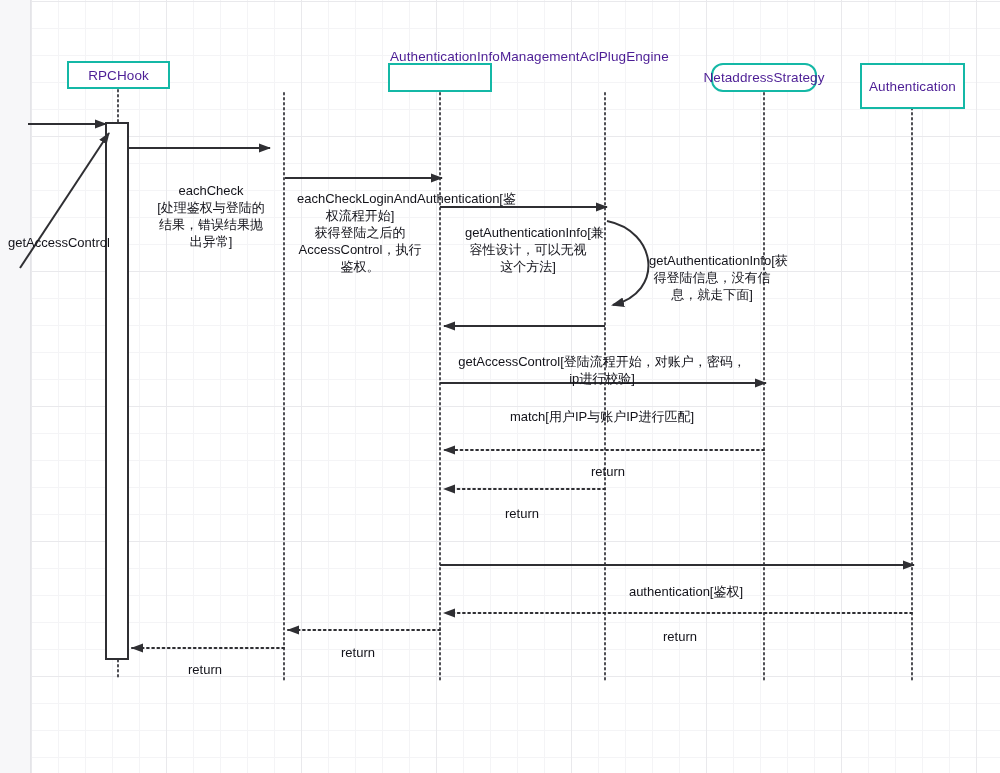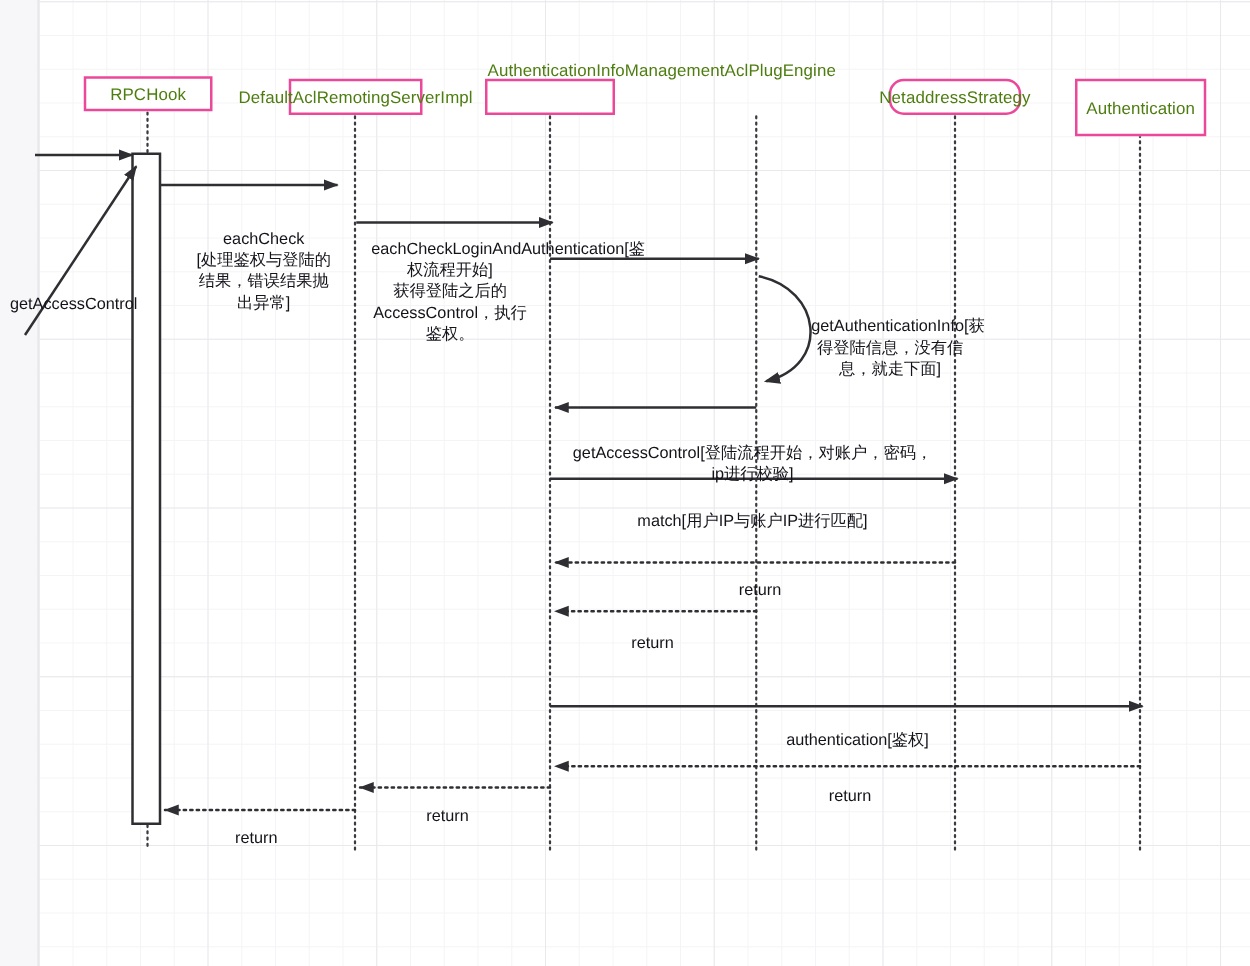--- a/index.html
+++ b/index.html
@@ -32,27 +32,27 @@
     border-right: 1px solid #e4e4e8;
   }
   svg#diagram {
     position: absolute; left: 0; top: 0;
     width: 1000px; height: 773px;
     overflow: visible;
   }
   .lifeline-box {
     position: absolute;
     background: #ffffff;
-    border: 2px solid #ec4899;
+    border: 2px solid #14b8a6;
     display: flex;
     align-items: center;
     justify-content: center;
     text-align: center;
     font-size: 13.5px;
-    color: #4d7c0f;
+    color: #4c1d95;
     line-height: 15px;
     letter-spacing: 0.1px;
   }
   .lifeline-box span { display: block; padding: 0 2px; }
   .lbl {
     position: absolute;
     text-align: center;
     font-size: 13px;
     color: #13131a;
     line-height: 17px;
@@ -121,23 +121,20 @@
       <line x1="440" y1="630" x2="288" y2="630" stroke-dasharray="1.8 3.4" stroke-linecap="round" marker-end="url(#arrowSolidRev)"></line>
 
       <line x1="284" y1="648" x2="132" y2="648" stroke-dasharray="1.8 3.4" stroke-linecap="round" marker-end="url(#arrowSolidRev)"></line>
     </g>
   </svg>
 
   <div class="lifeline-box" style="left:67px; top:61px; width:103px; height:28px;">
     <span>RPCHook</span>
   </div>
 
-  <div class="lifeline-box" style="left:231px; top:63px; width:107px; height:29px;">
-    <span>DefaultAclRemotingServerImpl</span>
-  </div>
 
   <div class="lifeline-box" style="left:388px; top:63px; width:104px; height:29px; overflow:visible;">
     <span style="position:absolute; left:-2px; top:-16px; width:108px;">AuthenticationInfoManagementAclPlugEngine</span>
   </div>
 
 
   <div class="lifeline-box" style="left:711px; top:63px; width:106px; height:29px;border-radius:12px;">
     <span>NetaddressStrategy</span>
   </div>
 
@@ -146,20 +143,21 @@
   </div>
 
   <div class="lbl" style="left:8px; top:234px; width:100px;">getAccessControl</div>
 
   <div class="lbl" style="left:155px; top:182px; width:112px;">eachCheck
 [处理鉴权与登陆的结果，错误结果抛出异常]</div>
 
   <div class="lbl" style="left:297px; top:190px; width:126px;">eachCheckLoginAndAuthentication[鉴权流程开始]
 获得登陆之后的AccessControl，执行鉴权。</div>
 
+  <div class="lbl" style="left:465px; top:224px; width:126px;">getAuthenticationInfo[兼容性设计，可以无视这个方法]</div>
 
   <div class="lbl" style="left:455px; top:353px; width:294px;">getAccessControl[登陆流程开始，对账户，密码，ip进行校验]</div>
 
   <div class="lbl" style="left:649px; top:252px; width:126px;">getAuthenticationInfo[获得登陆信息，没有信息，就走下面]</div>
 
   <div class="lbl" style="left:477px; top:408px; width:250px;">match[用户IP与账户IP进行匹配]</div>
 
   <div class="lbl" style="left:575px; top:463px; width:66px;">return</div>
 
   <div class="lbl" style="left:489px; top:505px; width:66px;">return</div>

